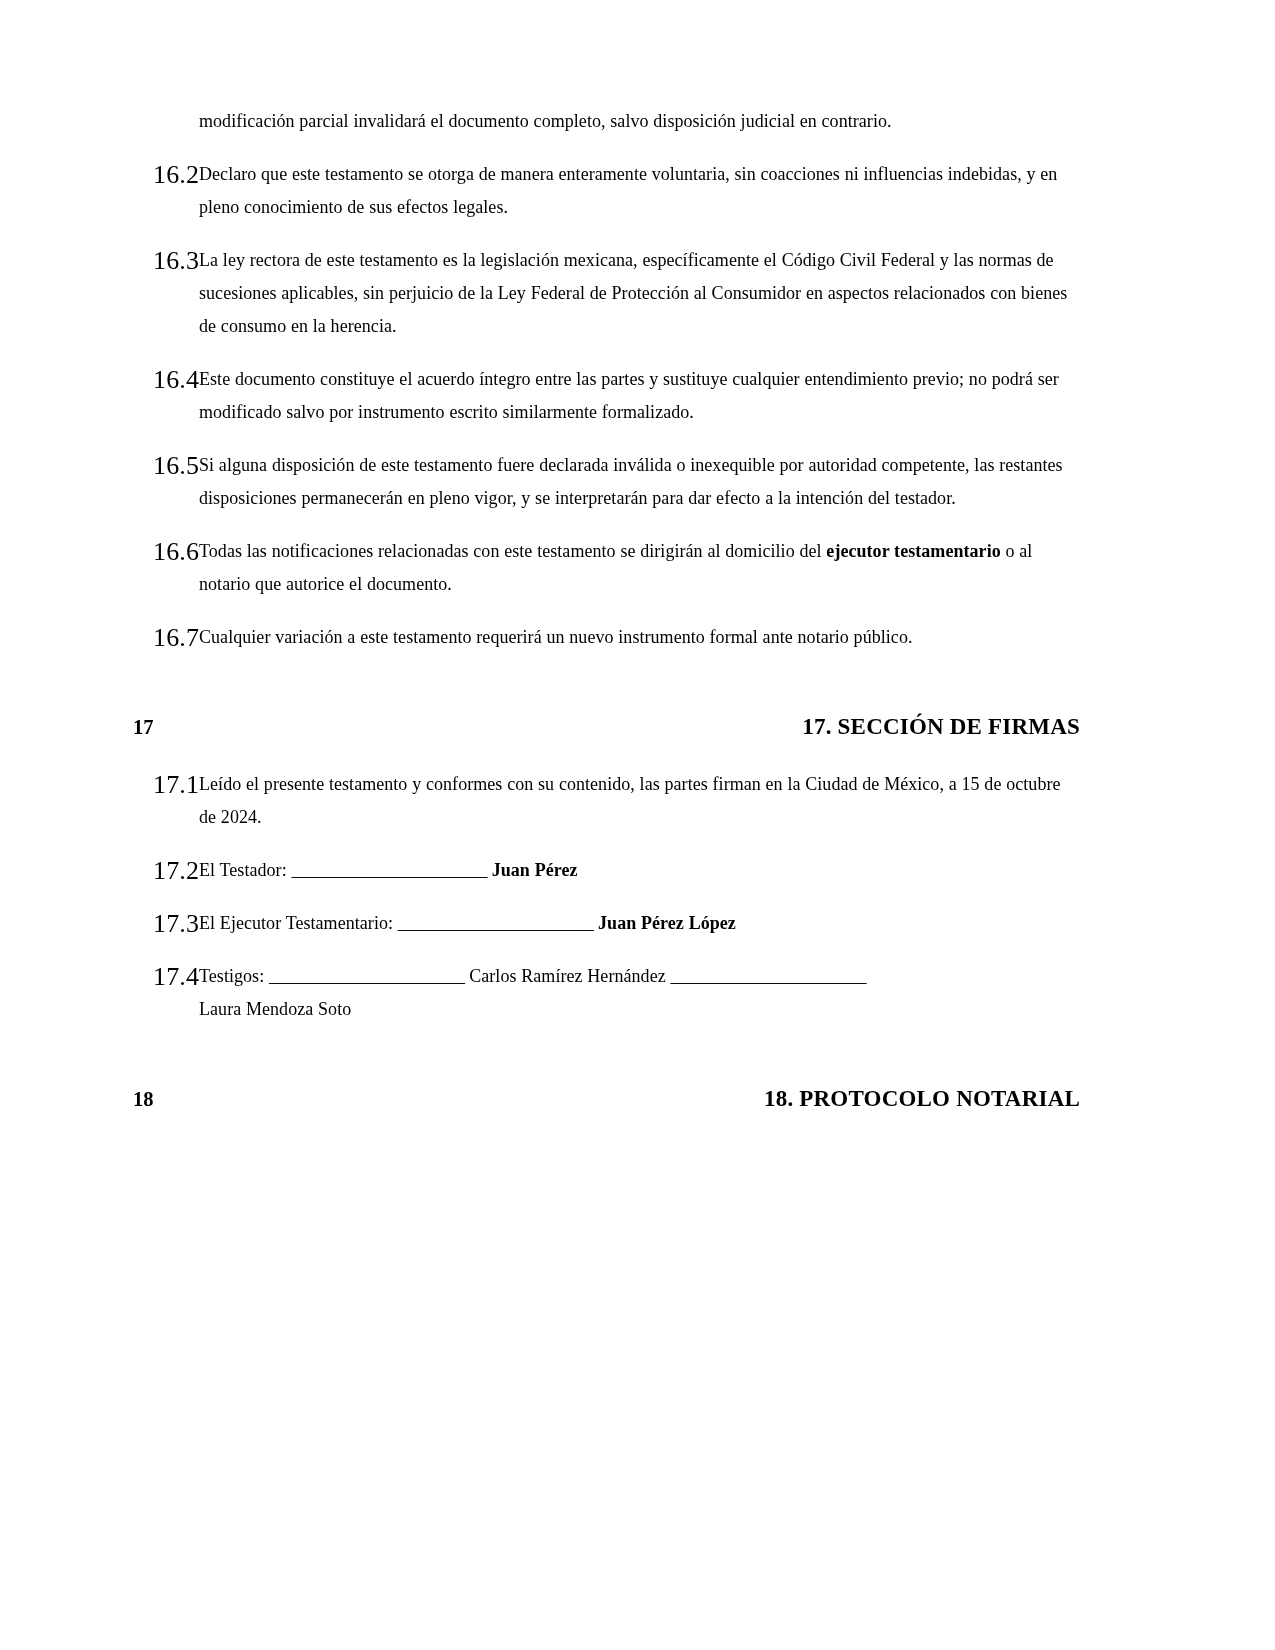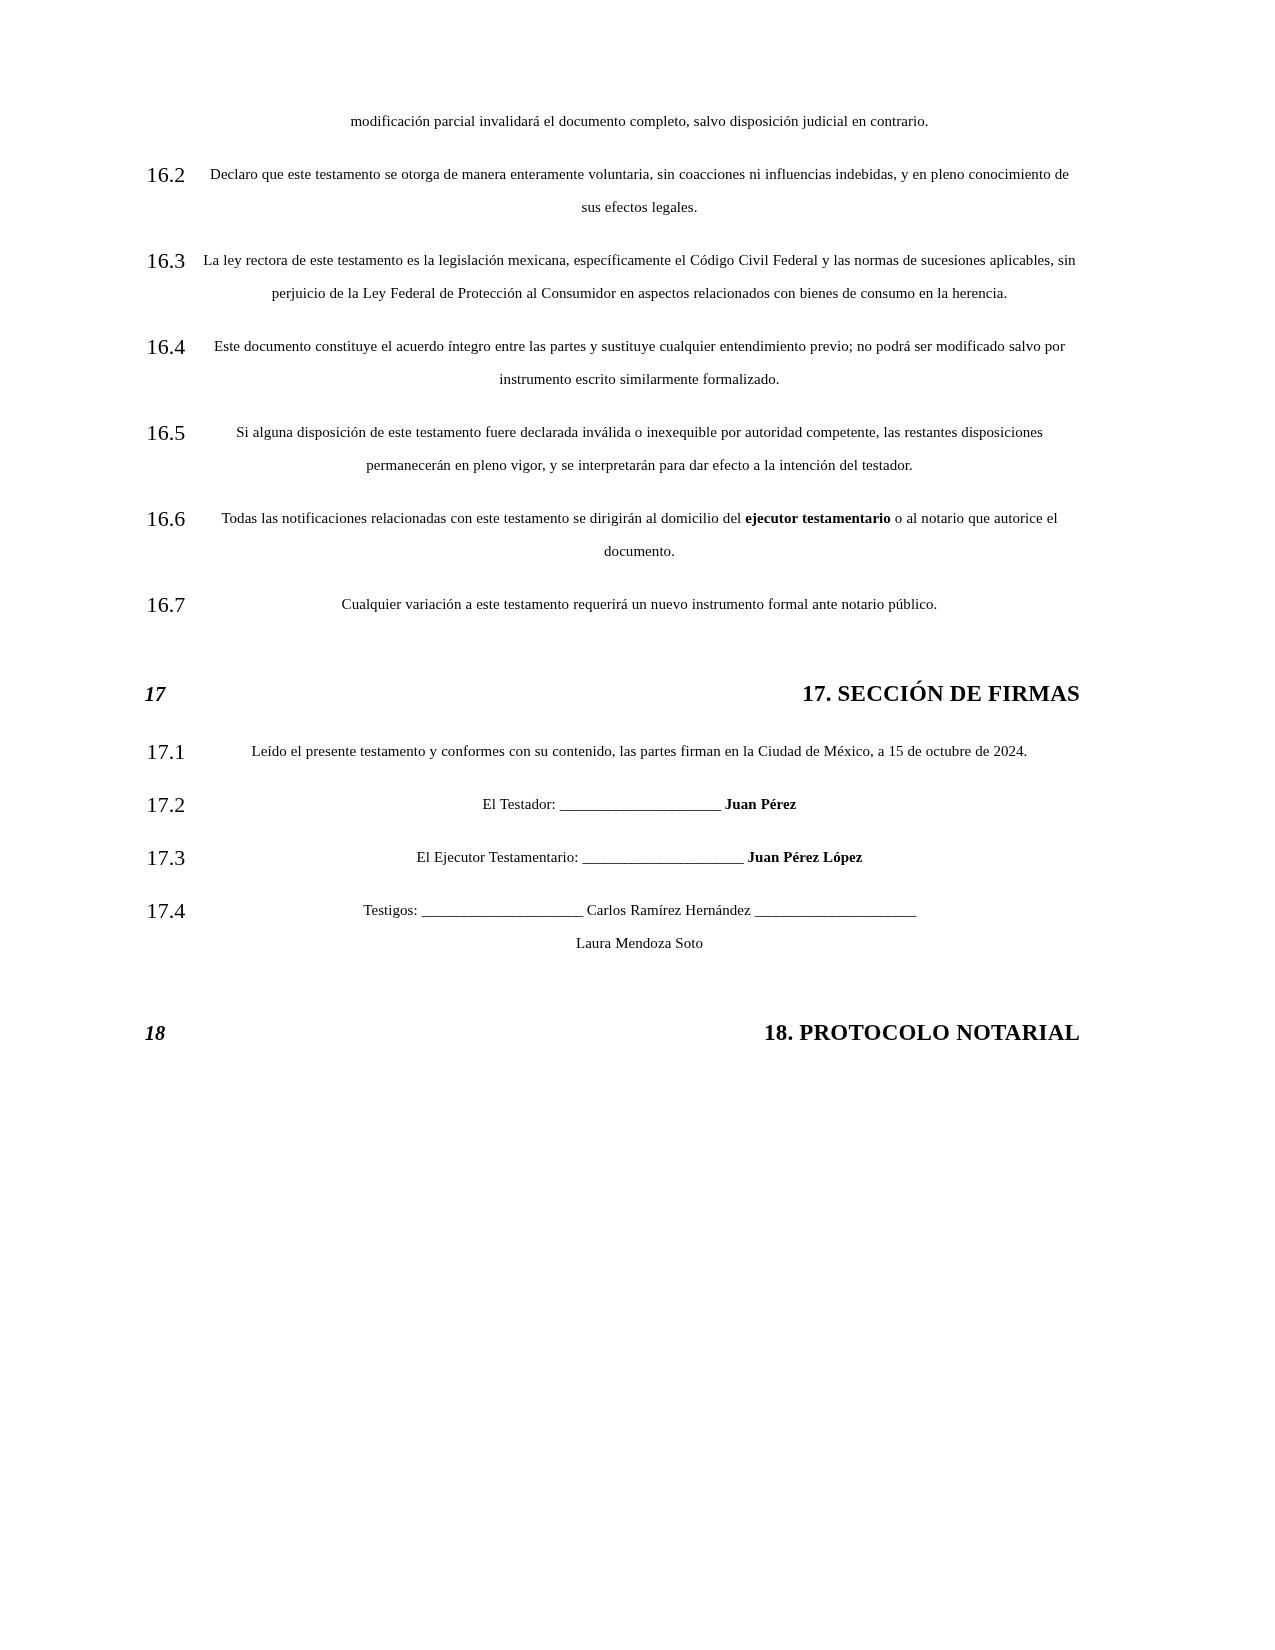--- a/index.html
+++ b/index.html
@@ -26,32 +26,32 @@
 
   
   .clause {
     display: flex;
     align-items: flex-start;
     margin-bottom: 20px;
   }
   .clause-num {
     flex: 0 0 66px;
     width: 66px;
-    font-size: 22px;
+    font-size: 26px;
     line-height: 33px;
-    text-align: center;
+    text-align: right;
     padding-left: 0;
     white-space: nowrap;
     letter-spacing: 0.1px;
   }
   .clause-body {
     flex: 1 1 auto;
-    font-size: 15px;
+    font-size: 18px;
     line-height: 33px;
-    text-align: center;
+    text-align: left;
     letter-spacing: 0.05px;
     word-spacing: 0.2px;
   }
 
   
   .clause.continuation .clause-num {
     visibility: hidden;
   }
 
   
@@ -60,24 +60,23 @@
     align-items: flex-start;
     margin-top: 58px;
     margin-bottom: 26px;
   }
   .section-head .clause-num {
     flex: 0 0 66px;
     width: 66px;
     font-weight: bold;
     font-size: 20.5px;
     line-height: 30px;
-    text-align: center;
+    text-align: left;
     padding-right: 22px;
     box-sizing: border-box;
-    font-style: italic;
   }
   .section-head .head-text {
     flex: 1 1 auto;
     font-weight: bold;
     font-size: 23px;
     line-height: 30px;
     letter-spacing: 0.2px;
     text-align: right;
   }
 

